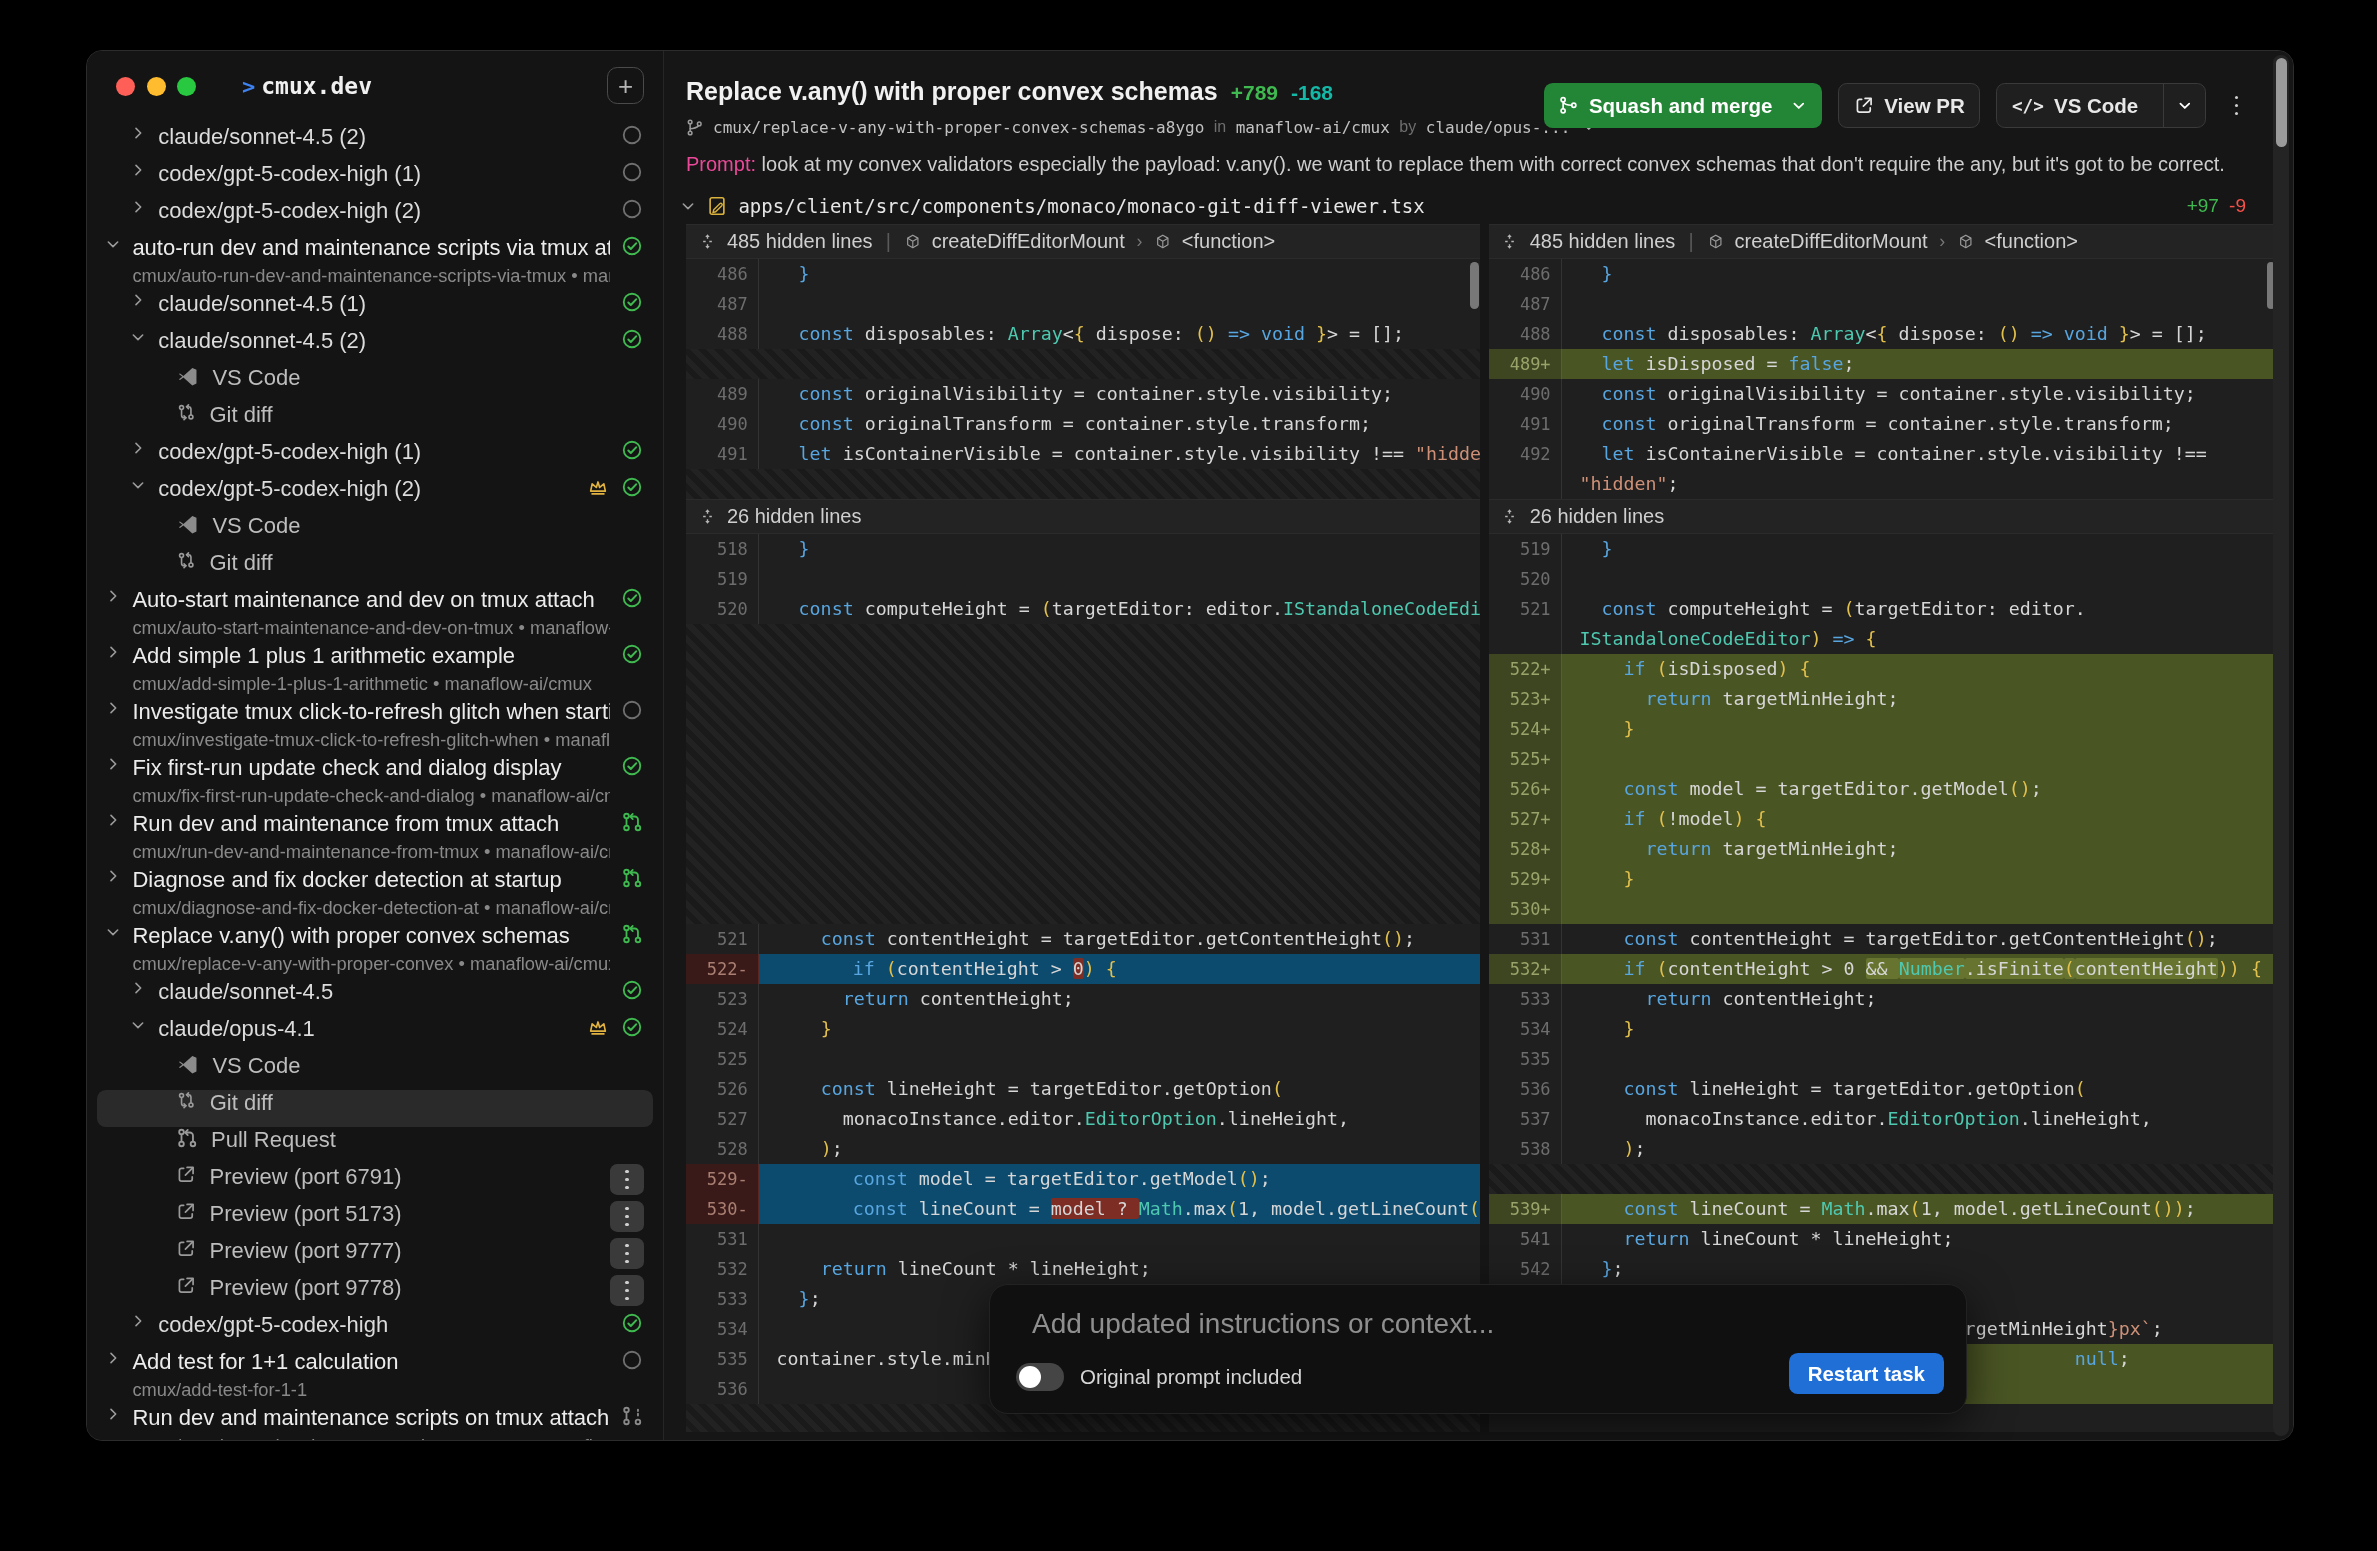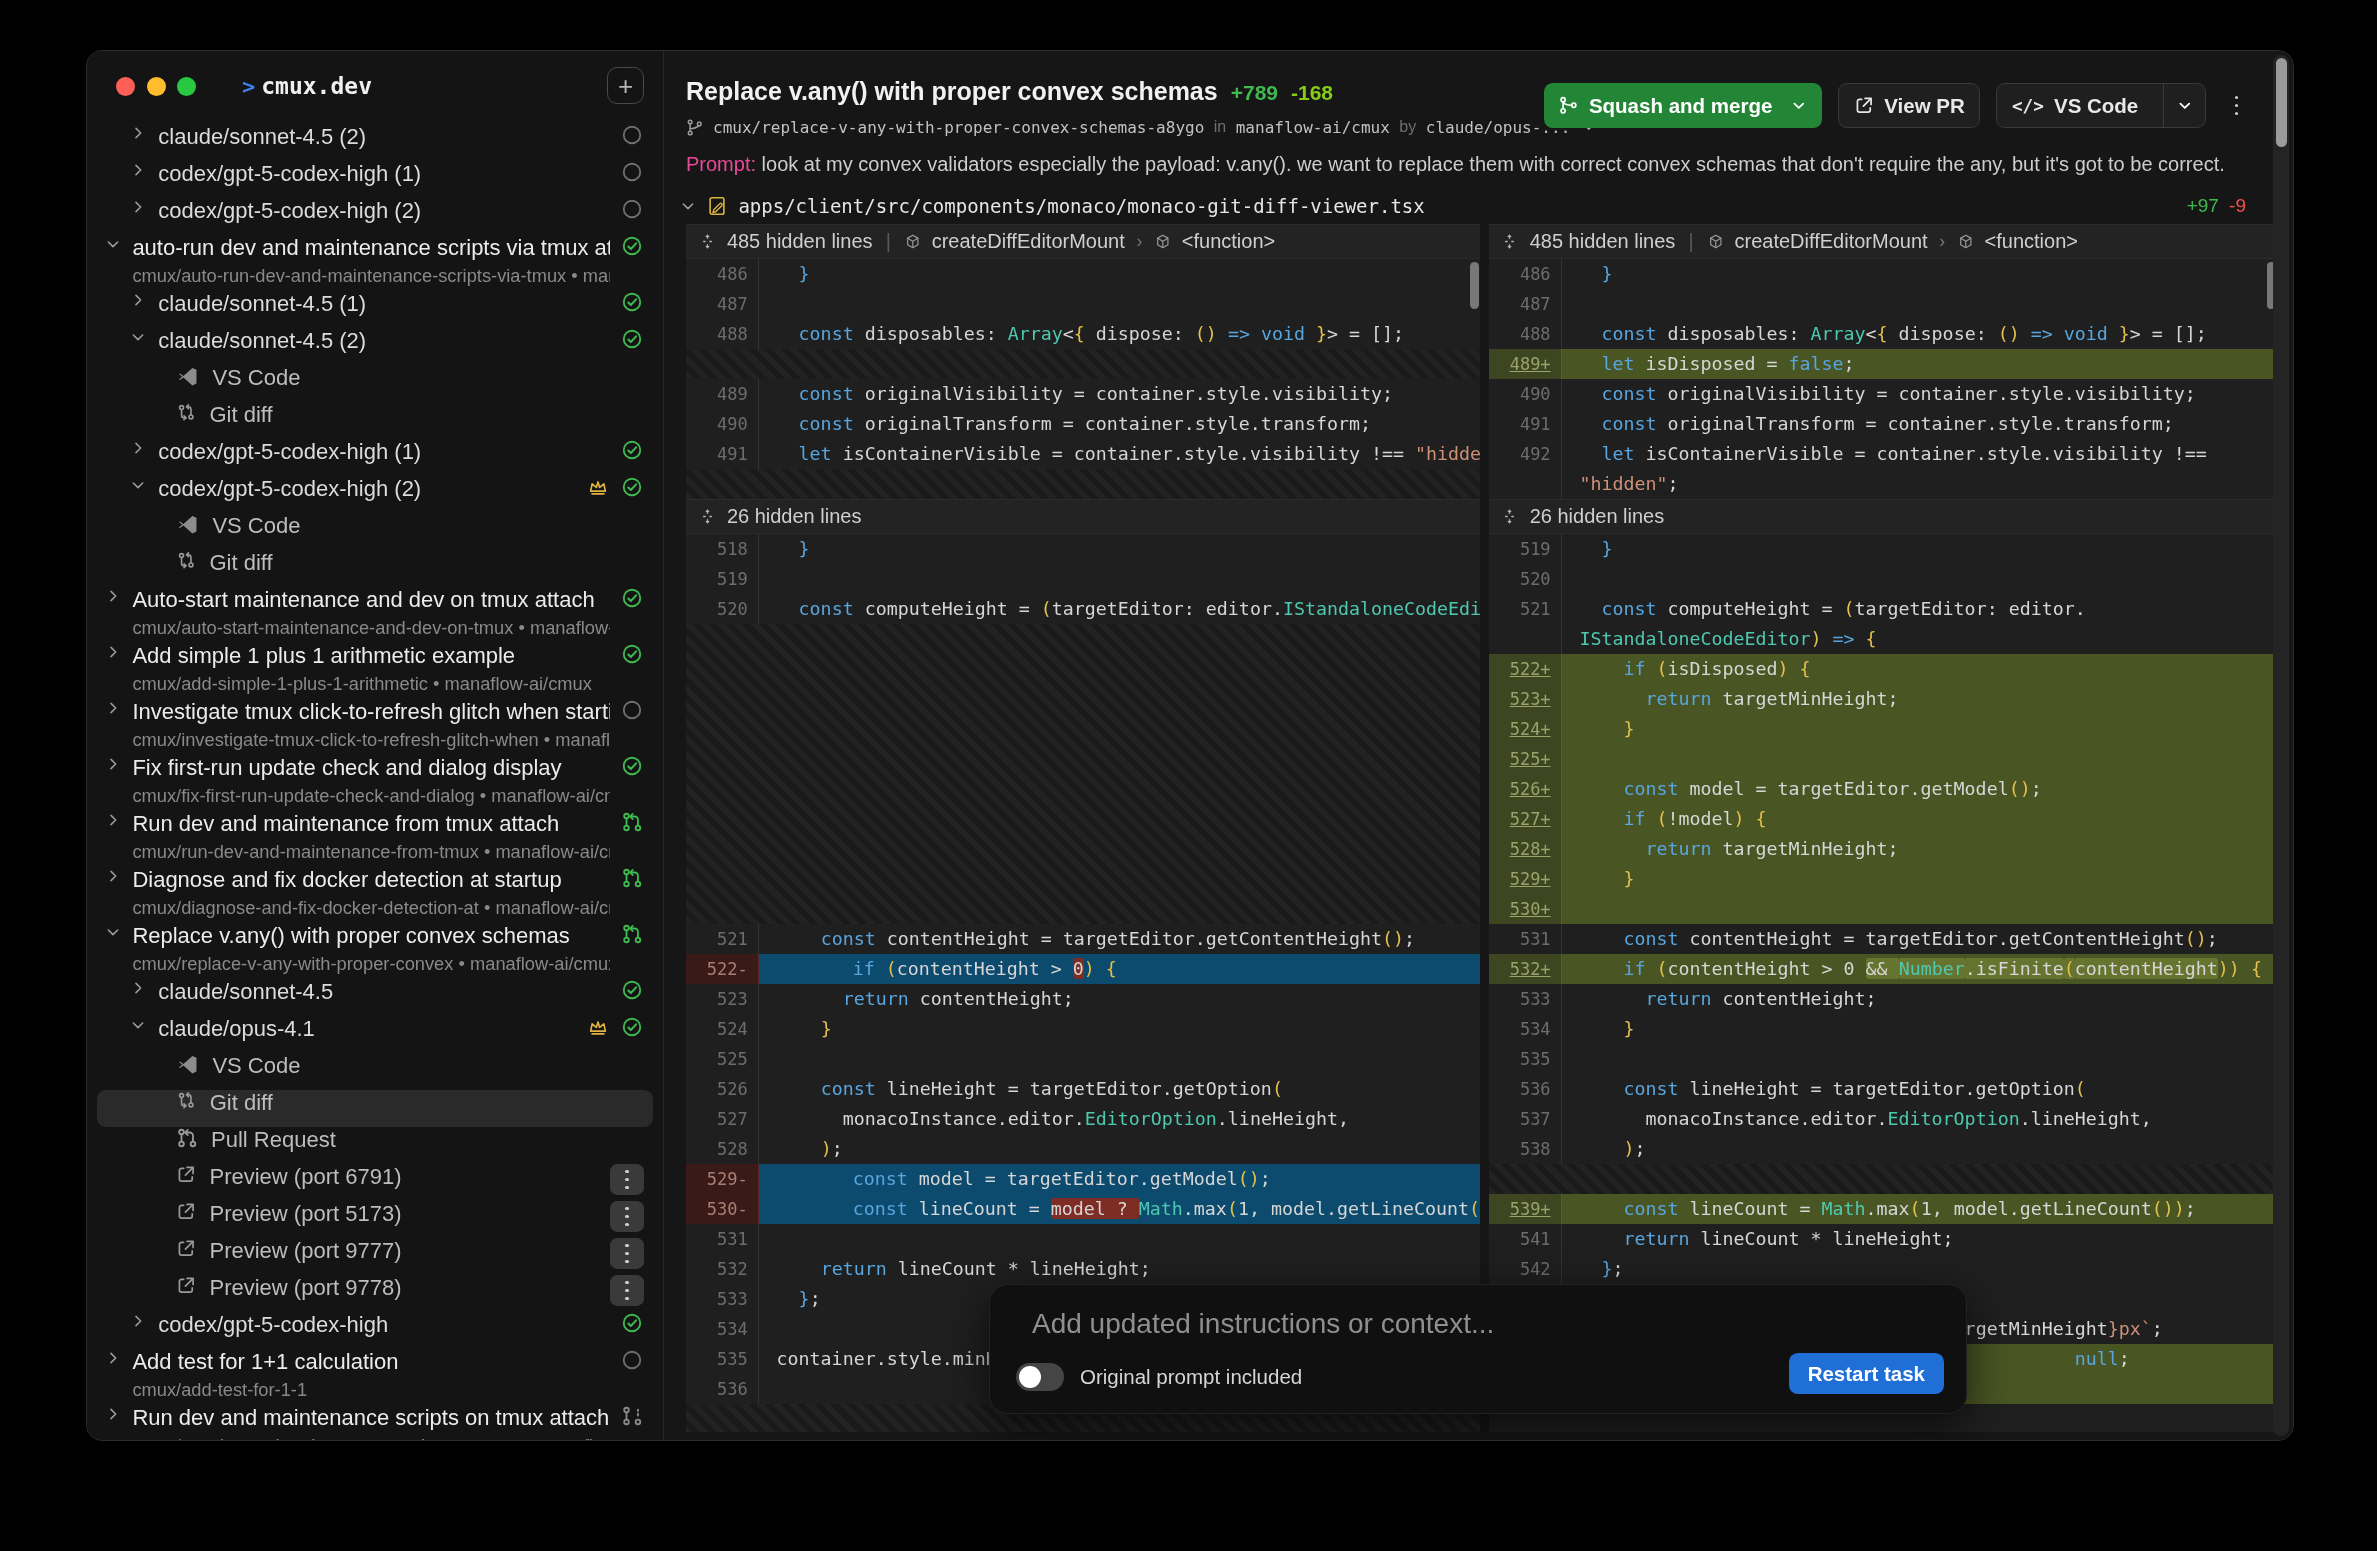--- a/index.html
+++ b/index.html
@@ -29,21 +29,21 @@
   .s-tool{height:37px;padding-left:89px;gap:13px;font-size:22px;color:#bdbdbd;}
   .s-tool.selected{background:#2a2a2a;border-radius:8.8px;margin:0 10.2px;padding-left:79px;}
   .stat{margin-left:auto;margin-right:20.5px;display:flex;align-items:center;gap:11.7px;flex:0 0 auto;}
   .kebab{margin-left:auto;margin-right:19px;width:34px;height:31px;background:#3a3a3a;border-radius:7.3px;
     display:flex;align-items:center;justify-content:center;border:none;padding:0;}
   .vdots{width:3.7px;height:3.7px;border-radius:50%;background:#cfcfcf;box-shadow:0 8px 0 #cfcfcf,0 -8px 0 #cfcfcf;}
   
   .main{position:absolute;left:576px;top:0;right:0;bottom:0;background:#161616;border-left:0.7px solid #262626;}
   .m-title{margin:26px 0 0 22px;font-size:25px;font-weight:bold;color:#f1f1f1;display:flex;align-items:baseline;gap:13px;}
   .m-title .plus{color:#3fb950;font-size:21px;font-weight:600;}
-  .m-title .minus{color:#84cc16;font-size:21px;font-weight:600;}
+  .m-title .minus{color:#14b8a6;font-size:21px;font-weight:600;}
   .m-branch{margin:11.7px 0 0 20.5px;display:flex;align-items:center;gap:9.5px;font-size:16px;color:#6e6e6e;}
   .mono{font-family:"DejaVu Sans Mono",monospace;color:#c2c2c2;}
   .m-prompt{margin:16px 0 0 22px;font-size:20px;color:#cdcdcd;white-space:nowrap;overflow:hidden;padding-right:51px;}
   .m-prompt .plabel{color:#ec4899;}
   .m-file{margin:19px 47px 0 16px;display:flex;align-items:center;gap:10.2px;font-size:19px;}
   .m-file .fpath{font-family:"DejaVu Sans Mono",monospace;color:#e6e6e6;}
   .fstats{margin-left:auto;display:flex;gap:10.2px;font-size:19px;}
   .fstats .plus{color:#3fb950}.fstats .minus{color:#f85149}
   .m-buttons{position:absolute;top:32px;right:42px;display:flex;gap:16px;align-items:center;}
   .btn{display:flex;align-items:center;gap:10.2px;height:45px;border-radius:8.8px;font-size:20.5px;font-weight:600;
@@ -62,21 +62,21 @@
   .pane.rightp{width:788px;}
   .hunkrow{height:35px;background:#232323;display:flex;align-items:center;gap:10.2px;padding-left:11.7px;
     font-size:20px;color:#cfcfcf;border-top:0.7px solid #2b2b2b;border-bottom:0.7px solid #2b2b2b;box-sizing:border-box;}
   .hunkrow .sep{color:#5a5a5a;padding:0 2.9px;}
   .hunkrow .hchev{color:#777;font-size:17.6px;padding:0 1.5px;}
   .crow{height:30px;display:flex;font-family:"DejaVu Sans Mono",monospace;font-size:18.3px;line-height:30px;}
   .gut{flex:0 0 73px;text-align:right;padding-right:10.2px;color:#6d6d6d;border-right:1.5px solid #333;
     box-sizing:border-box;font-size:17px;}
   .codel{flex:1;white-space:pre;overflow:hidden;padding-left:17.6px;color:#d6d6d6;}
   .crow.add{background:#4a5524;}
-  .crow.add .gut{background:#3d4620;border-right-color:#55602a;color:#9aa36a;text-decoration:underline;}
+  .crow.add .gut{background:#3d4620;border-right-color:#55602a;color:#9aa36a;}
   .crow.del{background:#0c4a6e;gap:32px;}
   .crow.del .gut{background:#3a1a18;border-right-color:#5a2823;color:#a87f72;}
   .crow.add .wh{background:#667430;border-radius:2.2px;}
   .crow.del .wh{background:#7e2d24;border-radius:2.2px;}
   .tok-k{color:#58a6e0}.tok-t{color:#4ec9b0}.tok-s{color:#ce9178}.tok-y{color:#e2c04c}.tok-b{color:#58a6e0}
   .dspacer{background:repeating-linear-gradient(45deg,#222 0 5.9px,#1a1a1a 5.9px 11.7px);}
   .psb{position:absolute;top:38px;right:1.5px;width:8.8px;height:47px;background:#8f8f8f;border-radius:4.4px;opacity:.8;}
   
   .wsb{position:absolute;top:4.4px;bottom:4.4px;right:3.7px;width:16px;background:#242424;border-radius:8px;}
   .wsb .thumb{position:absolute;top:2.9px;left:2.2px;width:11.7px;height:89px;background:#9b9b9b;border-radius:5.9px;}

